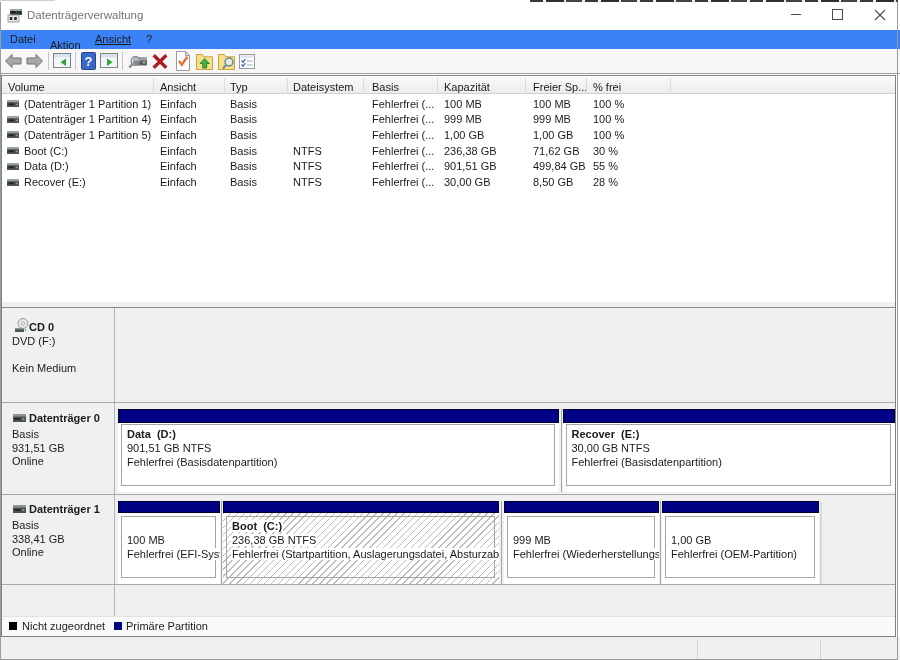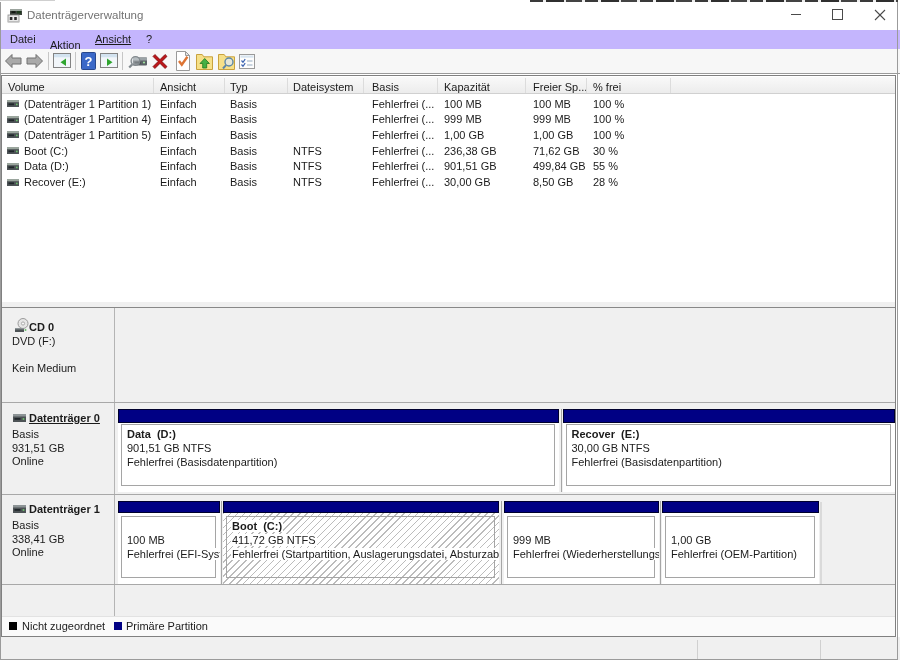--- a/index.html
+++ b/index.html
@@ -30,21 +30,21 @@
   <div class="abs" style="left:27px;top:0;height:26px;line-height:26px;font-size:11.5px;color:#737373;white-space:nowrap;">Datenträgerverwaltung</div>
 
   <svg class="abs" style="left:786px;top:0" width="114" height="26" viewBox="0 0 114 26">
     <line x1="5" y1="12.5" x2="15" y2="12.5" stroke="#4a4a4a" stroke-width="1"></line>
     <rect x="46.5" y="7.5" width="10" height="10" fill="none" stroke="#4a4a4a" stroke-width="1"></rect>
     <line x1="89" y1="8" x2="99" y2="18" stroke="#4a4a4a" stroke-width="1.1"></line>
     <line x1="99" y1="8" x2="89" y2="18" stroke="#4a4a4a" stroke-width="1.1"></line>
   </svg>
 </div>
 
-<div class="abs" style="left:0;top:30px;width:900px;height:19px;background:#c4b5fd;">
+<div class="abs" style="left:0;top:30px;width:900px;height:19px;background:#3b82f6;">
   <span class="abs t" style="left:10px;top:3px;">Datei</span>
   <span class="abs t" style="left:50px;top:9px;">Aktion</span>
   <span class="abs t" style="left:95px;top:3px;text-decoration:underline;">Ansicht</span>
   <span class="abs t" style="left:146px;top:3px;">?</span>
 </div>
 
 <div class="abs" style="left:0;top:49px;width:900px;height:25px;background:#f7f7f7;border-bottom:1px solid #9a9a9a;box-sizing:border-box;">
 
   <svg class="abs" style="left:4px;top:4px" width="40" height="16" viewBox="0 0 40 16">
     <path d="M8 1.5 L1.5 8 L8 14.5 L8 11 L17 11 L17 5 L8 5 Z" fill="#a9a9a9" stroke="#707070" stroke-width="1"></path>
@@ -251,21 +251,21 @@
   <span class="abs t" style="left:10px;top:27px;">DVD (F:)</span>
   <span class="abs t" style="left:10px;top:54px;">Kein Medium</span>
   <div class="abs" style="left:0;top:94px;width:893px;height:1px;background:#a8a8a8;"></div>
 
   <svg class="abs" style="left:11px;top:106px" width="13" height="8" viewBox="0 0 13 8">
     <rect x="0" y="0" width="13" height="8" fill="#4d5356"></rect>
     <rect x="0" y="0" width="13" height="2.5" fill="#8d9496"></rect>
     <rect x="1.5" y="4" width="6" height="1.8" fill="#20262a"></rect>
     <circle cx="10.5" cy="5" r="1" fill="#6cc06c"></circle>
   </svg>
-  <span class="abs t b" style="left:27px;top:104px;text-decoration:underline;">Datenträger 0</span>
+  <span class="abs t b" style="left:27px;top:104px;">Datenträger 0</span>
   <span class="abs t" style="left:10px;top:120px;">Basis</span>
   <span class="abs t" style="left:10px;top:133.5px;">931,51 GB</span>
   <span class="abs t" style="left:10px;top:147px;">Online</span>
   <div class="abs" style="left:0;top:186px;width:893px;height:1px;background:#a8a8a8;"></div>
 
   <svg class="abs" style="left:11px;top:197px" width="13" height="8" viewBox="0 0 13 8">
     <rect x="0" y="0" width="13" height="8" fill="#4d5356"></rect>
     <rect x="0" y="0" width="13" height="2.5" fill="#8d9496"></rect>
     <rect x="1.5" y="4" width="6" height="1.8" fill="#20262a"></rect>
     <circle cx="10.5" cy="5" r="1" fill="#6cc06c"></circle>
@@ -299,21 +299,21 @@
       <div class="abs" style="left:0;top:0;width:101.5px;height:12px;background:#000084;border:1px solid #00002d;box-sizing:border-box;"></div>
       <div class="abs" style="left:3px;top:15px;width:94.5px;height:62px;border:1px solid #a5a5a5;box-sizing:border-box;"></div>
       <span class="abs t" style="left:8px;top:33px;background:#fff;padding:0 1px;">100 MB</span>
       <span class="abs t" style="left:8px;top:47px;background:#fff;padding:0 1px;">Fehlerfrei (EFI-Syst</span>
     </div>
     <div class="abs" style="left:220.5px;top:500.5px;width:1px;height:83px;background:#a6a6a6;"></div>
     <div class="abs" style="left:223px;top:500.5px;width:276px;height:83px;overflow:hidden;background:#fff repeating-linear-gradient(135deg,#ffffff 0 3.9px,#bcbcbc 3.9px 4.9px);">
       <div class="abs" style="left:0;top:0;width:276px;height:12px;background:#000084;border:1px solid #00002d;box-sizing:border-box;"></div>
       <div class="abs" style="left:3px;top:15px;width:269px;height:62px;border:1px solid #a5a5a5;box-sizing:border-box;"></div>
       <span class="abs t b" style="left:8px;top:19px;background:#fff;padding:0 1px;">Boot&nbsp; (C:)</span>
-      <span class="abs t" style="left:8px;top:33px;background:#fff;padding:0 1px;">411,72 GB NTFS</span>
+      <span class="abs t" style="left:8px;top:33px;background:#fff;padding:0 1px;">236,38 GB NTFS</span>
       <span class="abs t" style="left:8px;top:47px;background:#fff;padding:0 1px;">Fehlerfrei (Startpartition, Auslagerungsdatei, Absturzabl</span>
     </div>
     <div class="abs" style="left:501.3px;top:500.5px;width:1px;height:83px;background:#a6a6a6;"></div>
     <div class="abs" style="left:504px;top:500.5px;width:154.5px;height:83px;overflow:hidden;background:#ffffff;">
       <div class="abs" style="left:0;top:0;width:154.5px;height:12px;background:#000084;border:1px solid #00002d;box-sizing:border-box;"></div>
       <div class="abs" style="left:3px;top:15px;width:147.5px;height:62px;border:1px solid #a5a5a5;box-sizing:border-box;"></div>
       <span class="abs t" style="left:8px;top:33px;background:#fff;padding:0 1px;">999 MB</span>
       <span class="abs t" style="left:8px;top:47px;background:#fff;padding:0 1px;">Fehlerfrei (Wiederherstellungs</span>
     </div>
     <div class="abs" style="left:660.3px;top:500.5px;width:1px;height:83px;background:#a6a6a6;"></div>

